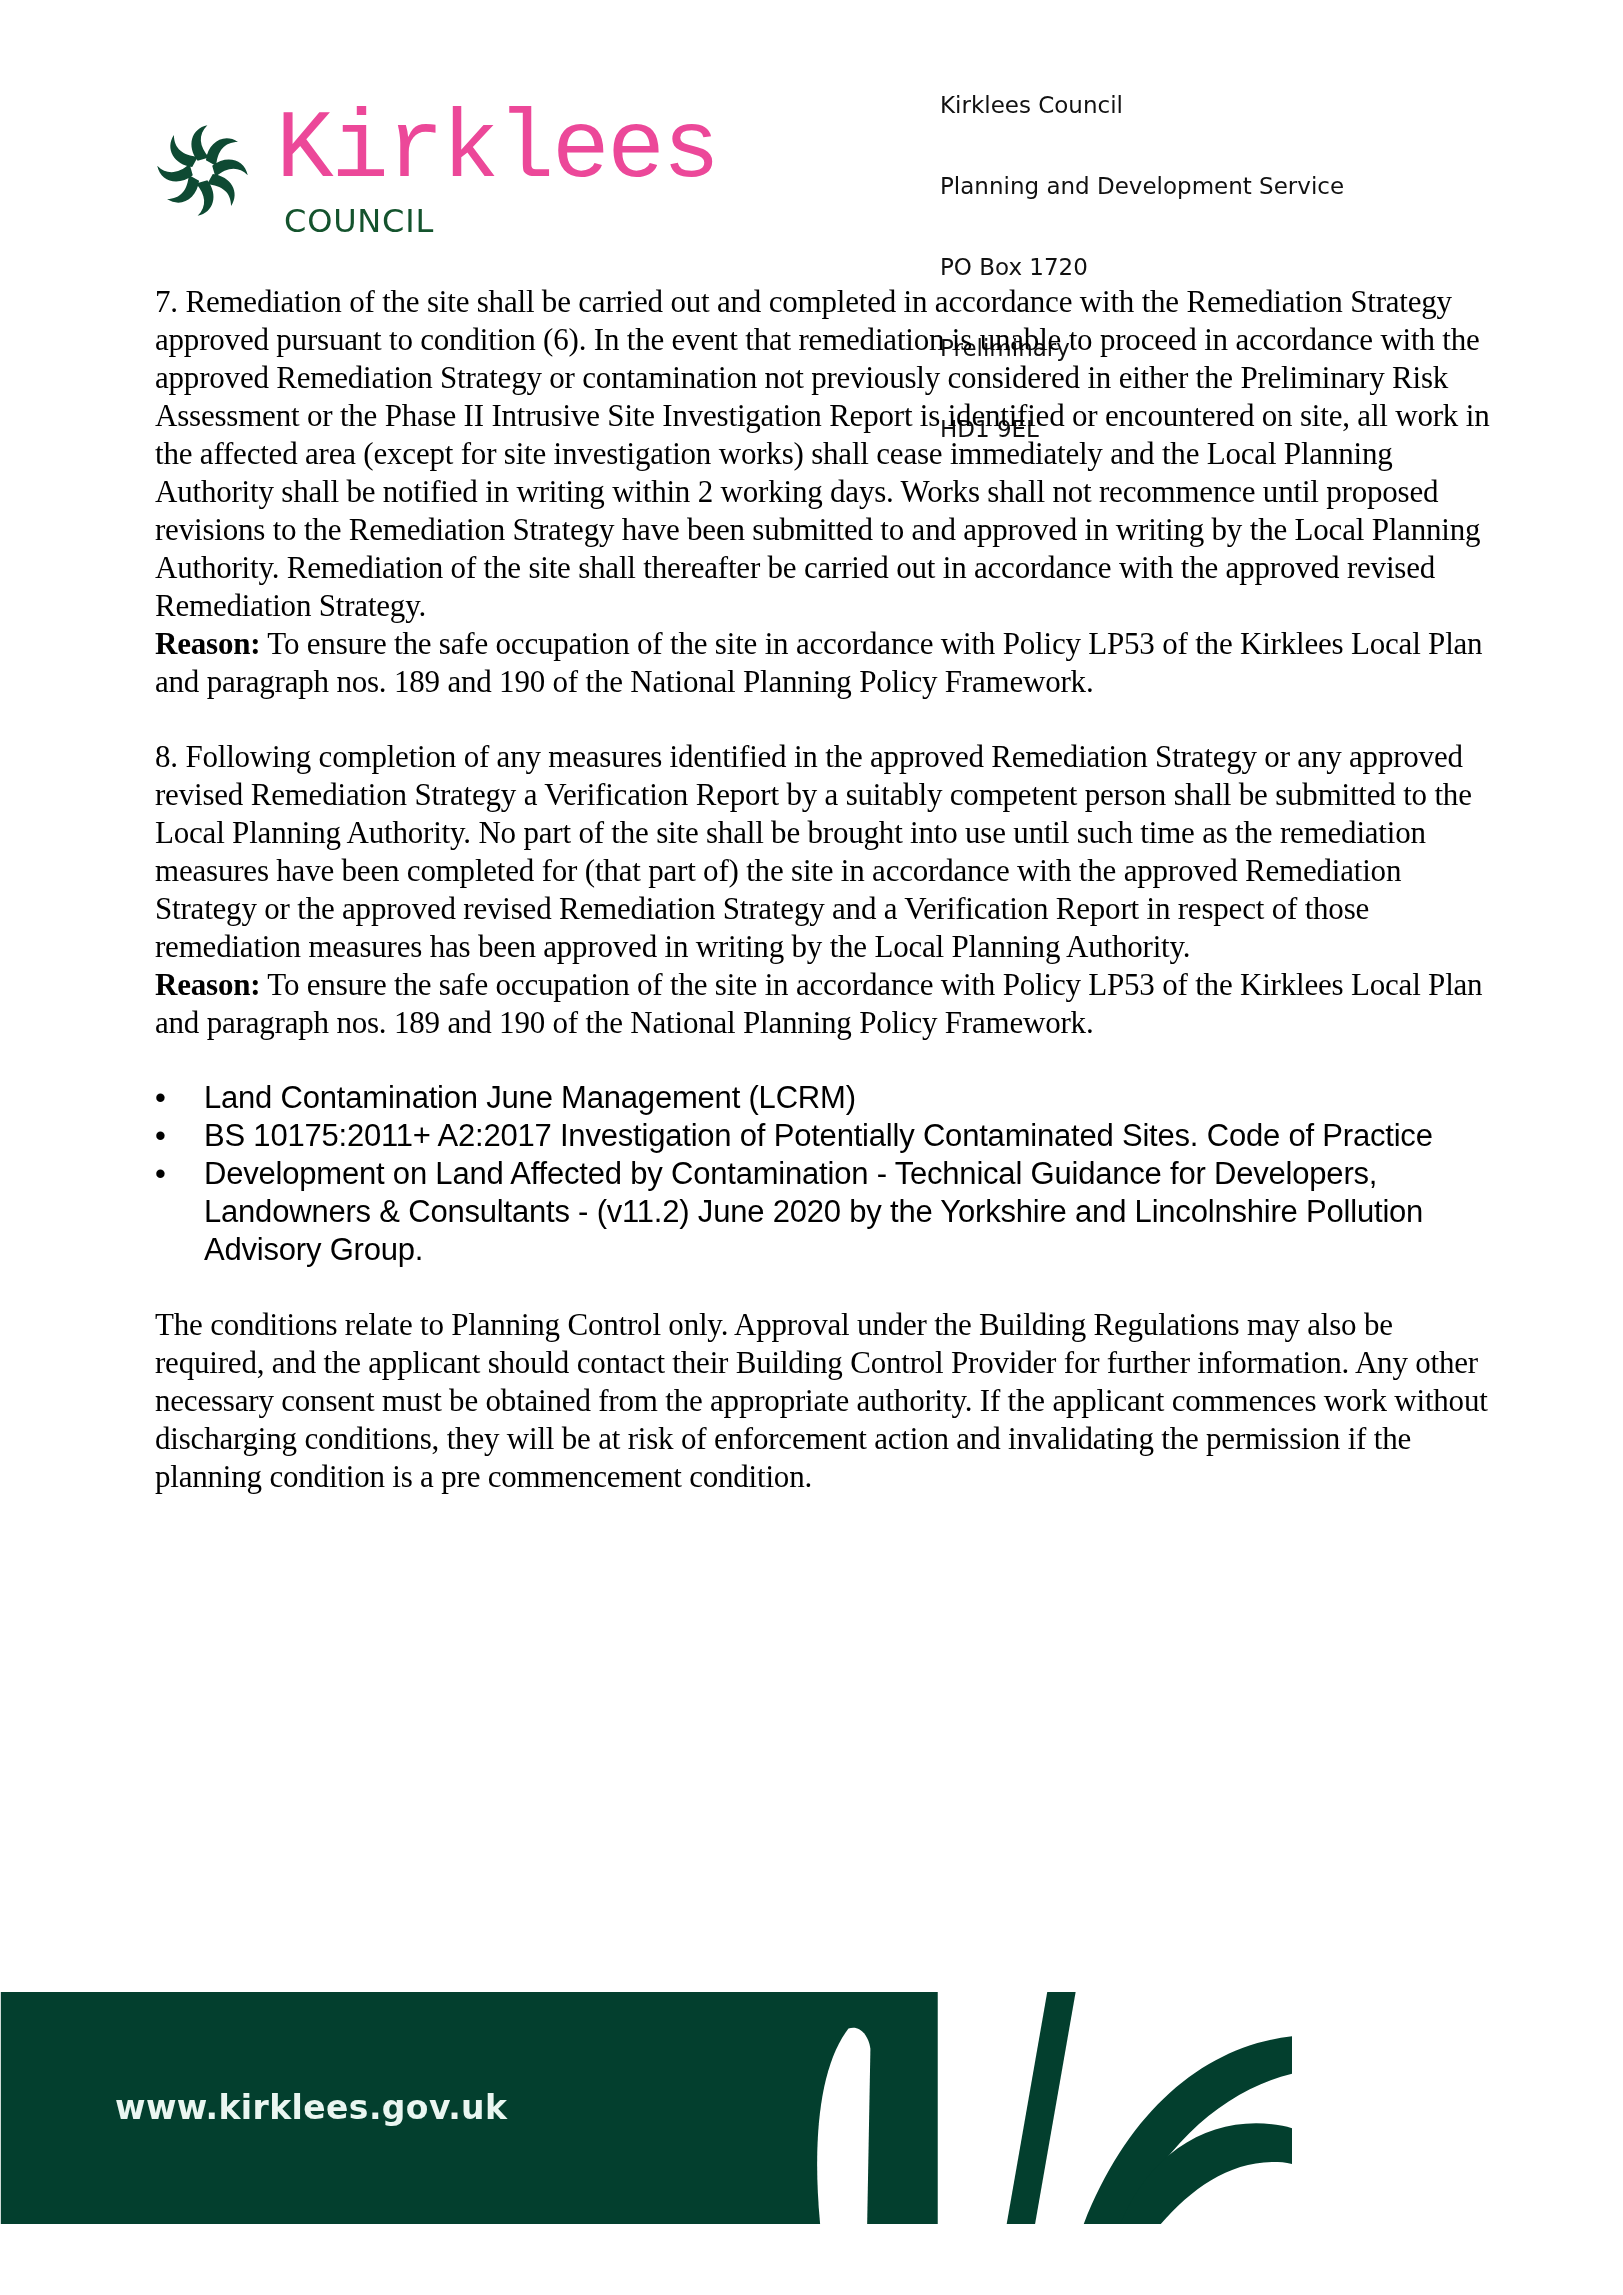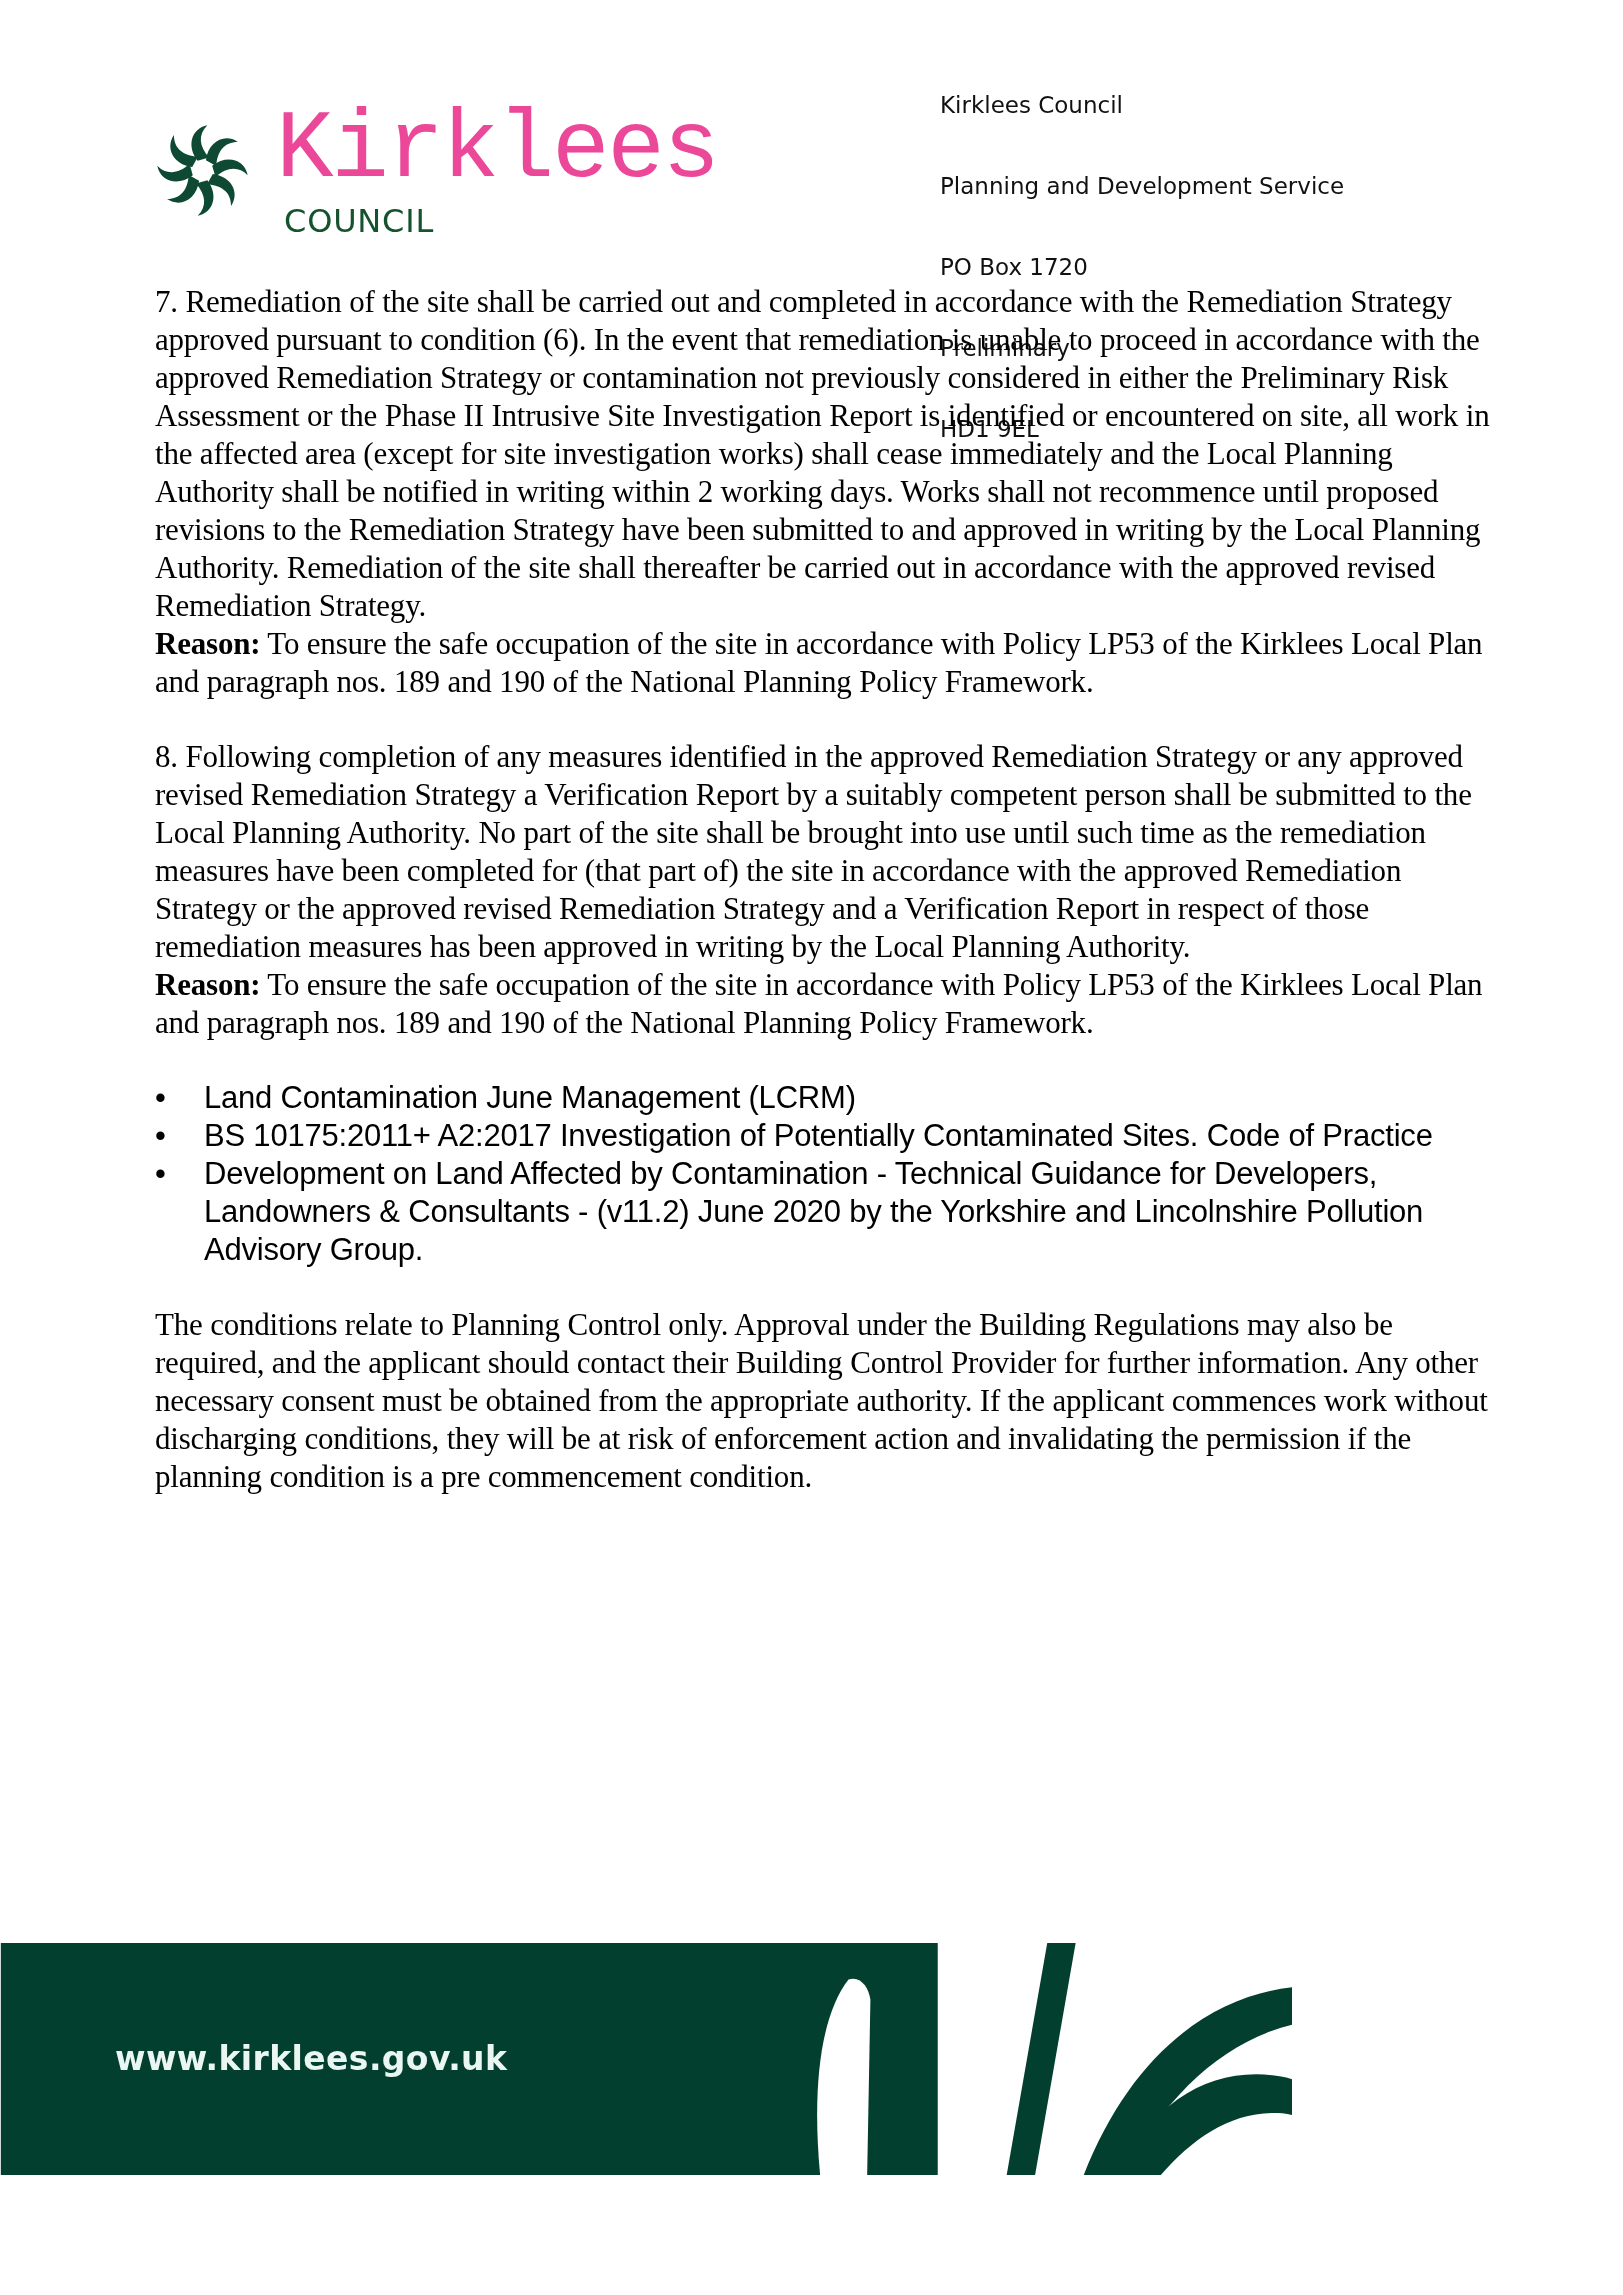--- a/index.html
+++ b/index.html
@@ -33,21 +33,21 @@
   }
   .content p { margin: 0; font-family: Liberation Serif, serif; }
   .content .para { margin-bottom: 37px; }
   .content b { font-weight: 700; }
   ul.guidance { margin: 0 0 37px 0; padding: 0; list-style: none; }
   ul.guidance li { position: relative; padding-left: 49px; }
   ul.guidance li .bullet {
     position: absolute; left: 0; top: 0; width: 24px; text-align: left;
   }
   .footer {
-    position: absolute; left: 0; top: 1943px; width: 1292px; height: 232px; overflow: hidden;
+    position: absolute; left: 0; top: 1992px; width: 1292px; height: 232px; overflow: hidden;
   }
   .footer svg { position: absolute; left: 0; top: 0; }
   .footer .url {
     position: absolute; left: 115px; top: 96px;
     font-family: "DejaVu Sans", sans-serif; font-weight: 700; font-size: 33px; color: #eaf6f1;
     letter-spacing: 0.4px;
   }
 </style>
 </head>
 <body>

